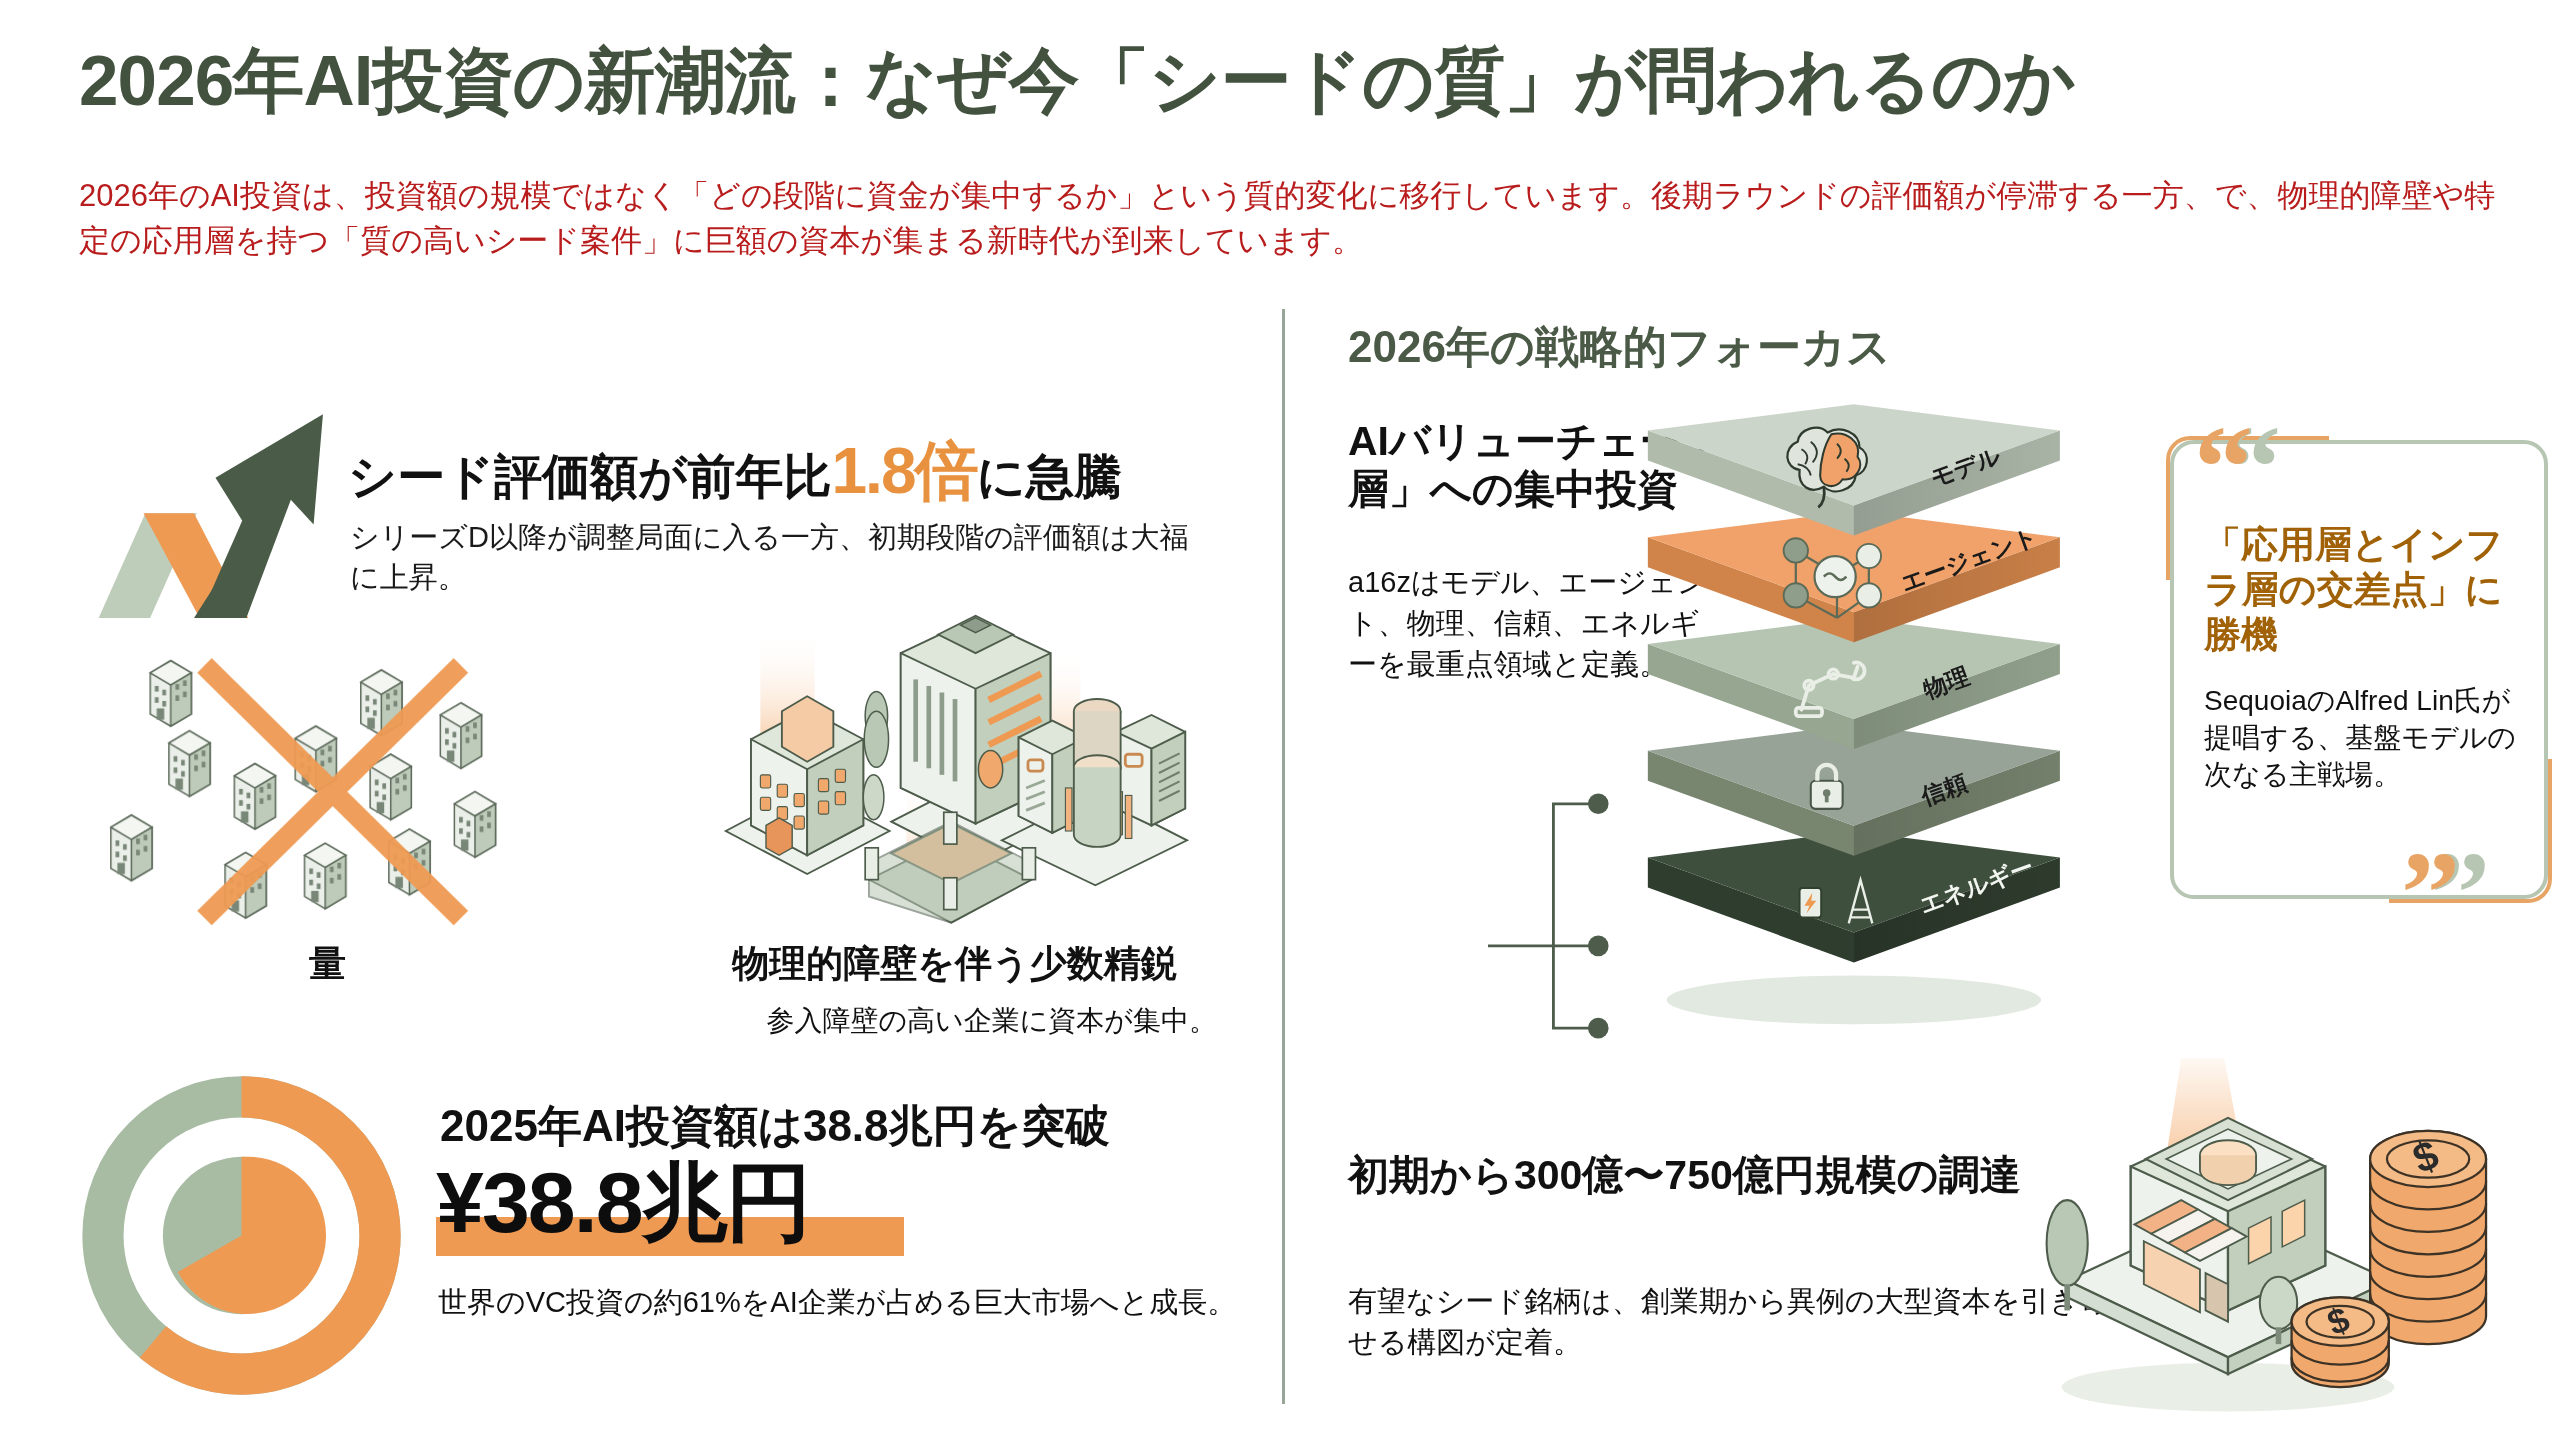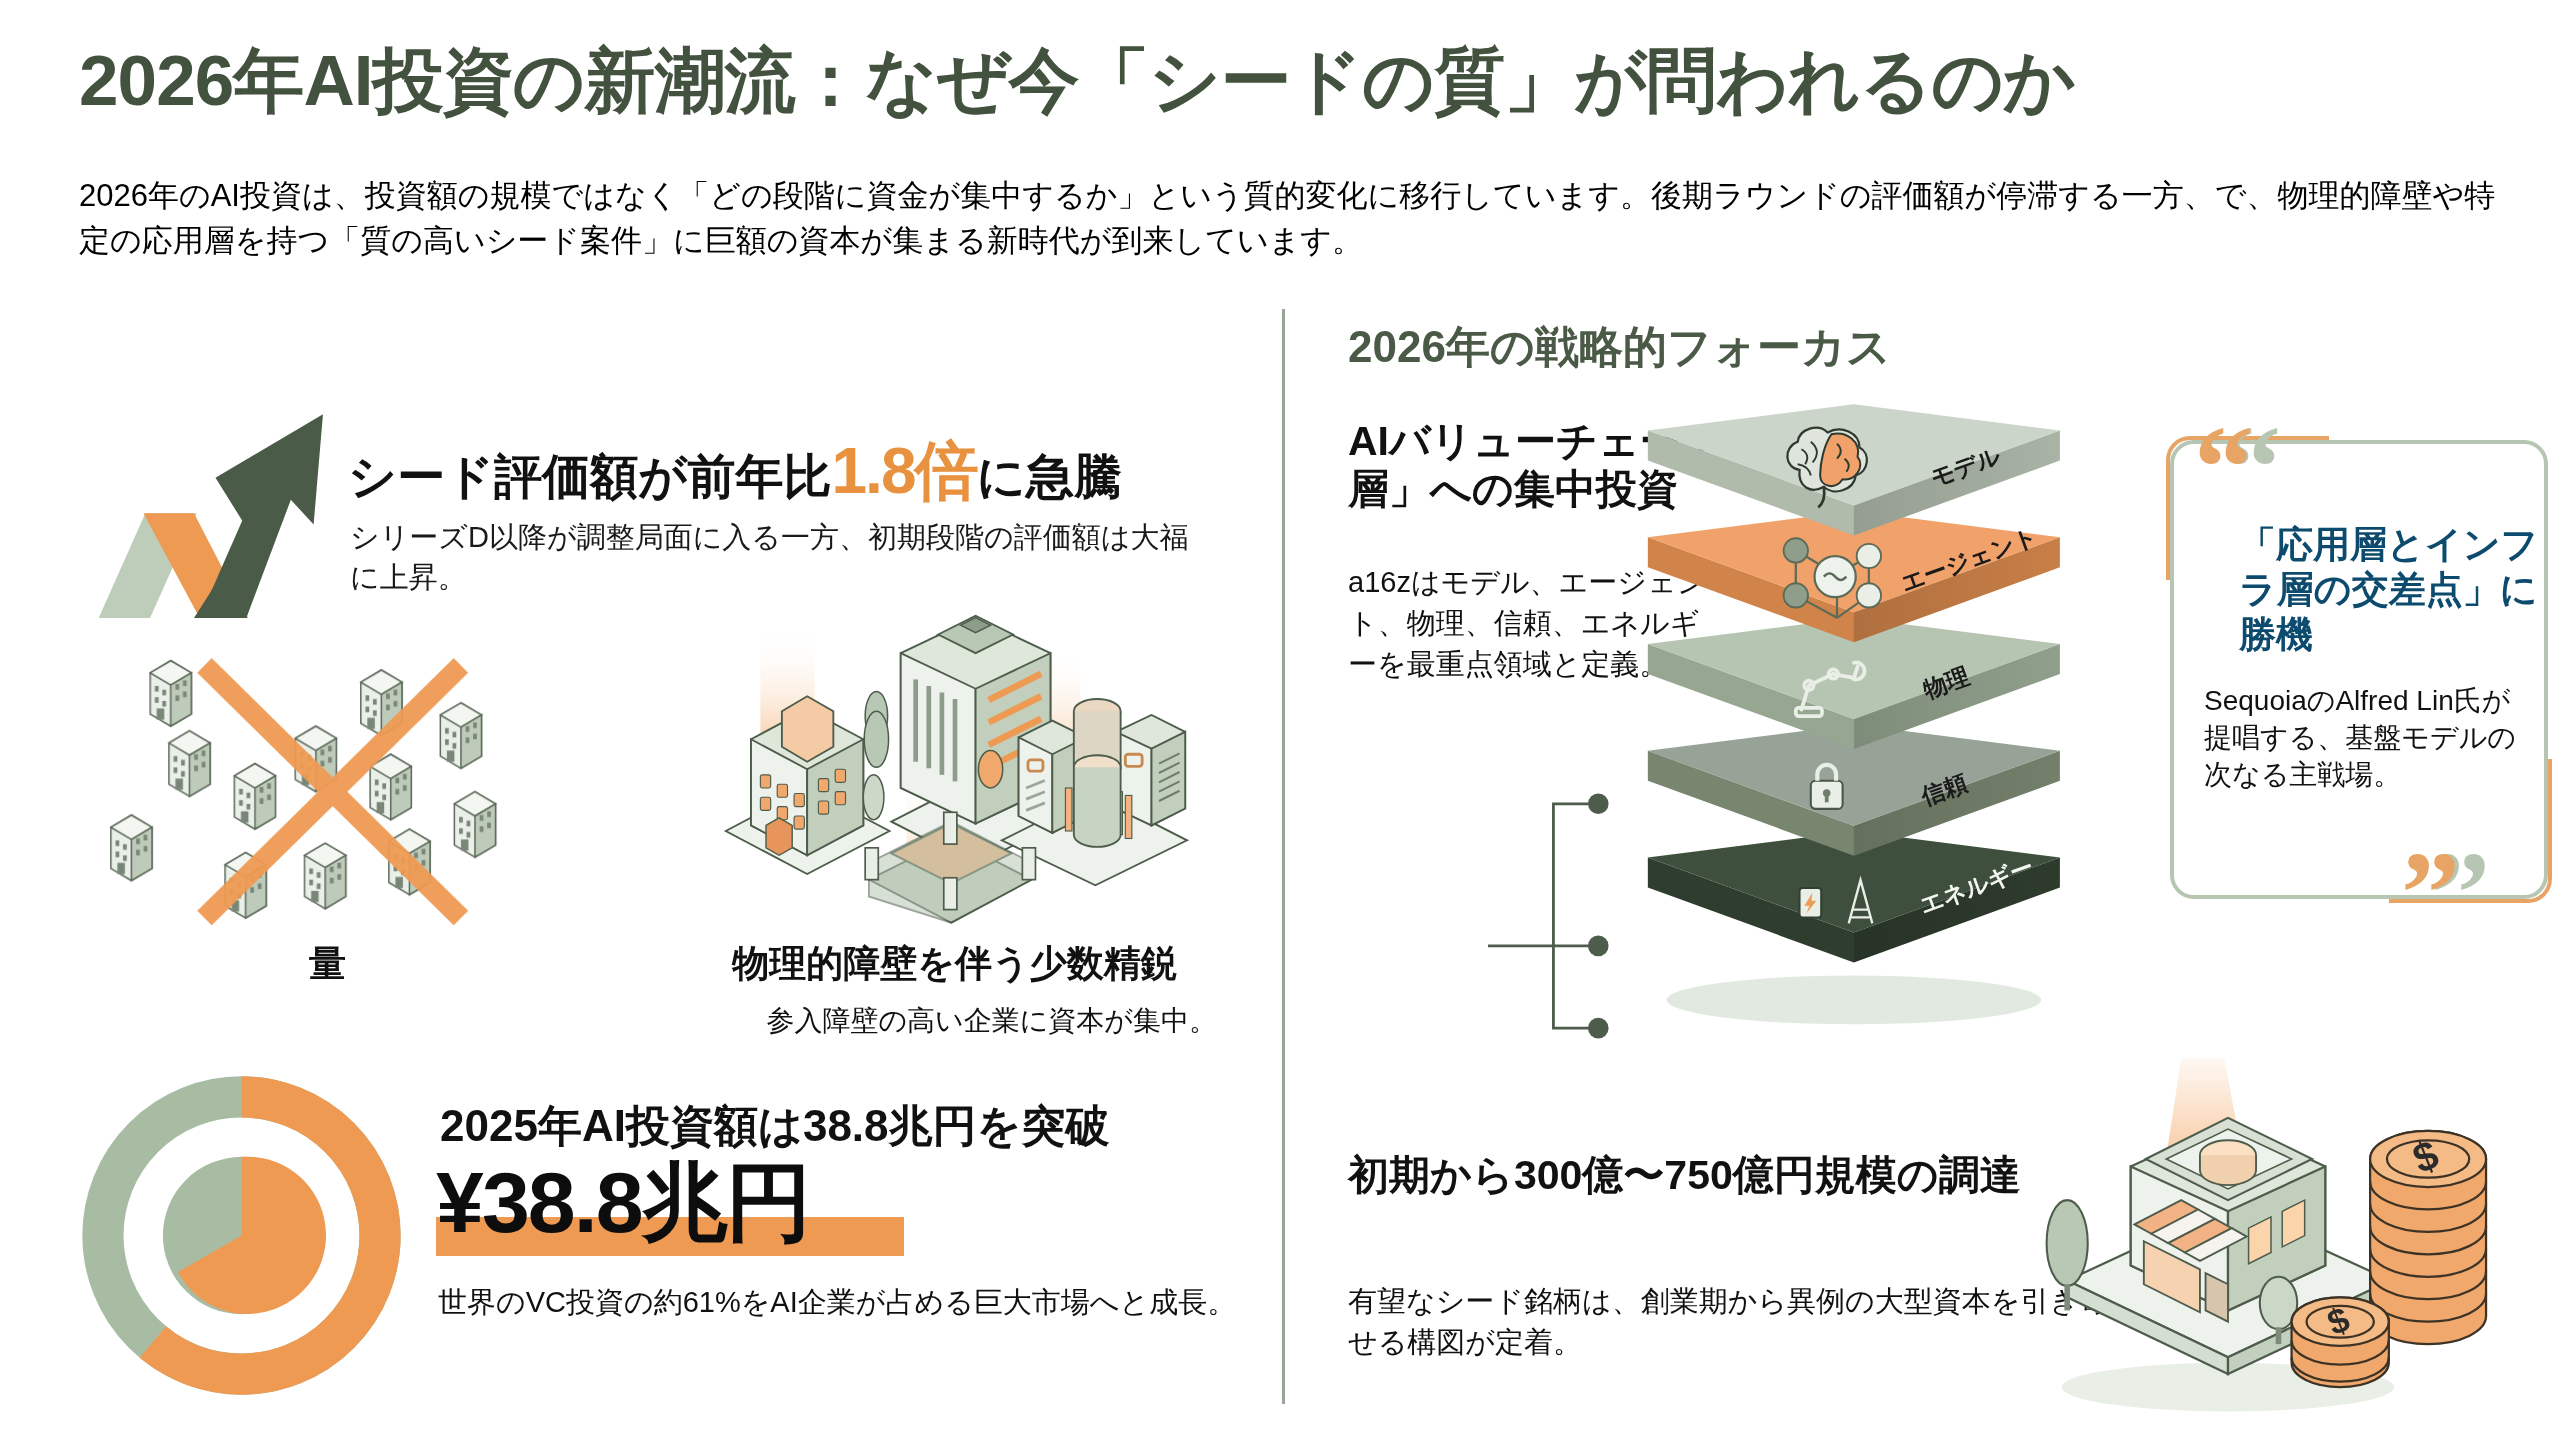--- a/index.html
+++ b/index.html
@@ -1,21 +1,21 @@
 <!DOCTYPE html>
 <html style="font-size:15px"><head>
 <meta charset="utf-8">
 <style>
   html,body{margin:0;padding:0;background:#fff;}
   body{width:2576px;height:1438px;font-family:"Liberation Sans","DejaVu Sans",sans-serif;color:#111;overflow:hidden;}
   #page{position:relative;width:2576px;height:1438px;background:#ffffff;}
 
   
   .title{position:absolute;left:79px;top:45px;width:2434px;font-size:71px;font-weight:bold;color:#43523f;letter-spacing:-0.9px;line-height:1.0;}
-  .lede{position:absolute;left:79px;top:174px;width:2434px;font-size:31px;line-height:1.45;color:#000000;}
+  .lede{position:absolute;left:79px;top:174px;width:2434px;font-size:31px;line-height:1.45;color:#b91c1c;}
 
   
   .divider{position:absolute;left:1282px;top:309px;width:2.8px;height:1095px;background:#9aa59a;}
   .col-head{position:absolute;font-size:44px;font-weight:bold;color:#4a5a46;}
   #colhead-left{left:79px;top:318px;}
   #colhead-right{left:1348px;top:318px;}
 
   
   #arrow-ill{position:absolute;left:89px;top:403px;width:281px;height:243px;}
   .b1-title{position:absolute;left:348px;top:438px;width:871px;font-size:48px;font-weight:bold;color:#111;line-height:1.05;white-space:nowrap;}
@@ -49,21 +49,21 @@
   
   #quote{position:absolute;left:2170px;top:440px;width:378px;height:459px;}
   .qbox{position:absolute;inset:0;border:4.7px solid #b7c6b2;border-radius:24px;}
   .qbox-or{position:absolute;left:-3.7px;top:-3.7px;width:159px;height:140px;border-left:4.7px solid #e8a464;border-top:4.7px solid #e8a464;border-radius:24px 0 0 0;}
   .qbox-or2{position:absolute;right:-3.7px;bottom:-3.7px;width:159px;height:140px;border-right:4.7px solid #e8a464;border-bottom:4.7px solid #e8a464;border-radius:0 0 24px 0;}
   .qmark{position:absolute;font-size:118px;font-weight:bold;line-height:.7;font-family:"Liberation Serif",serif;}
   #qmark-open{left:24px;top:-13px;color:#e8a464;}
   #qmark-open2{left:52px;top:-13px;color:#b7c6b2;}
   #qmark-close{right:88px;bottom:-37px;color:#e8a464;}
   #qmark-close2{right:58px;bottom:-37px;color:#b7c6b2;}
-  .q-head{position:absolute;left:34px;top:82px;width:318px;font-size:37px;font-weight:bold;line-height:1.22;color:#0c4a6e;margin-left:35px;}
+  .q-head{position:absolute;left:34px;top:82px;width:318px;font-size:37px;font-weight:bold;line-height:1.22;color:#a16207;}
   .q-body{position:absolute;left:34px;top:242px;width:322px;font-size:28px;line-height:1.33;color:#111;}
 
   
   .r2-title{position:absolute;left:1348px;top:1151px;width:711px;font-size:41px;font-weight:bold;color:#111;line-height:1.18;}
   .r2-sub{position:absolute;left:1348px;top:1281px;width:768px;font-size:29px;line-height:1.4;color:#111;}
   #shop-ill{position:absolute;left:1947px;top:1058px;width:562px;height:374px;}
   svg{display:block;overflow:visible;}
 </style>
 </head>
 <body>

